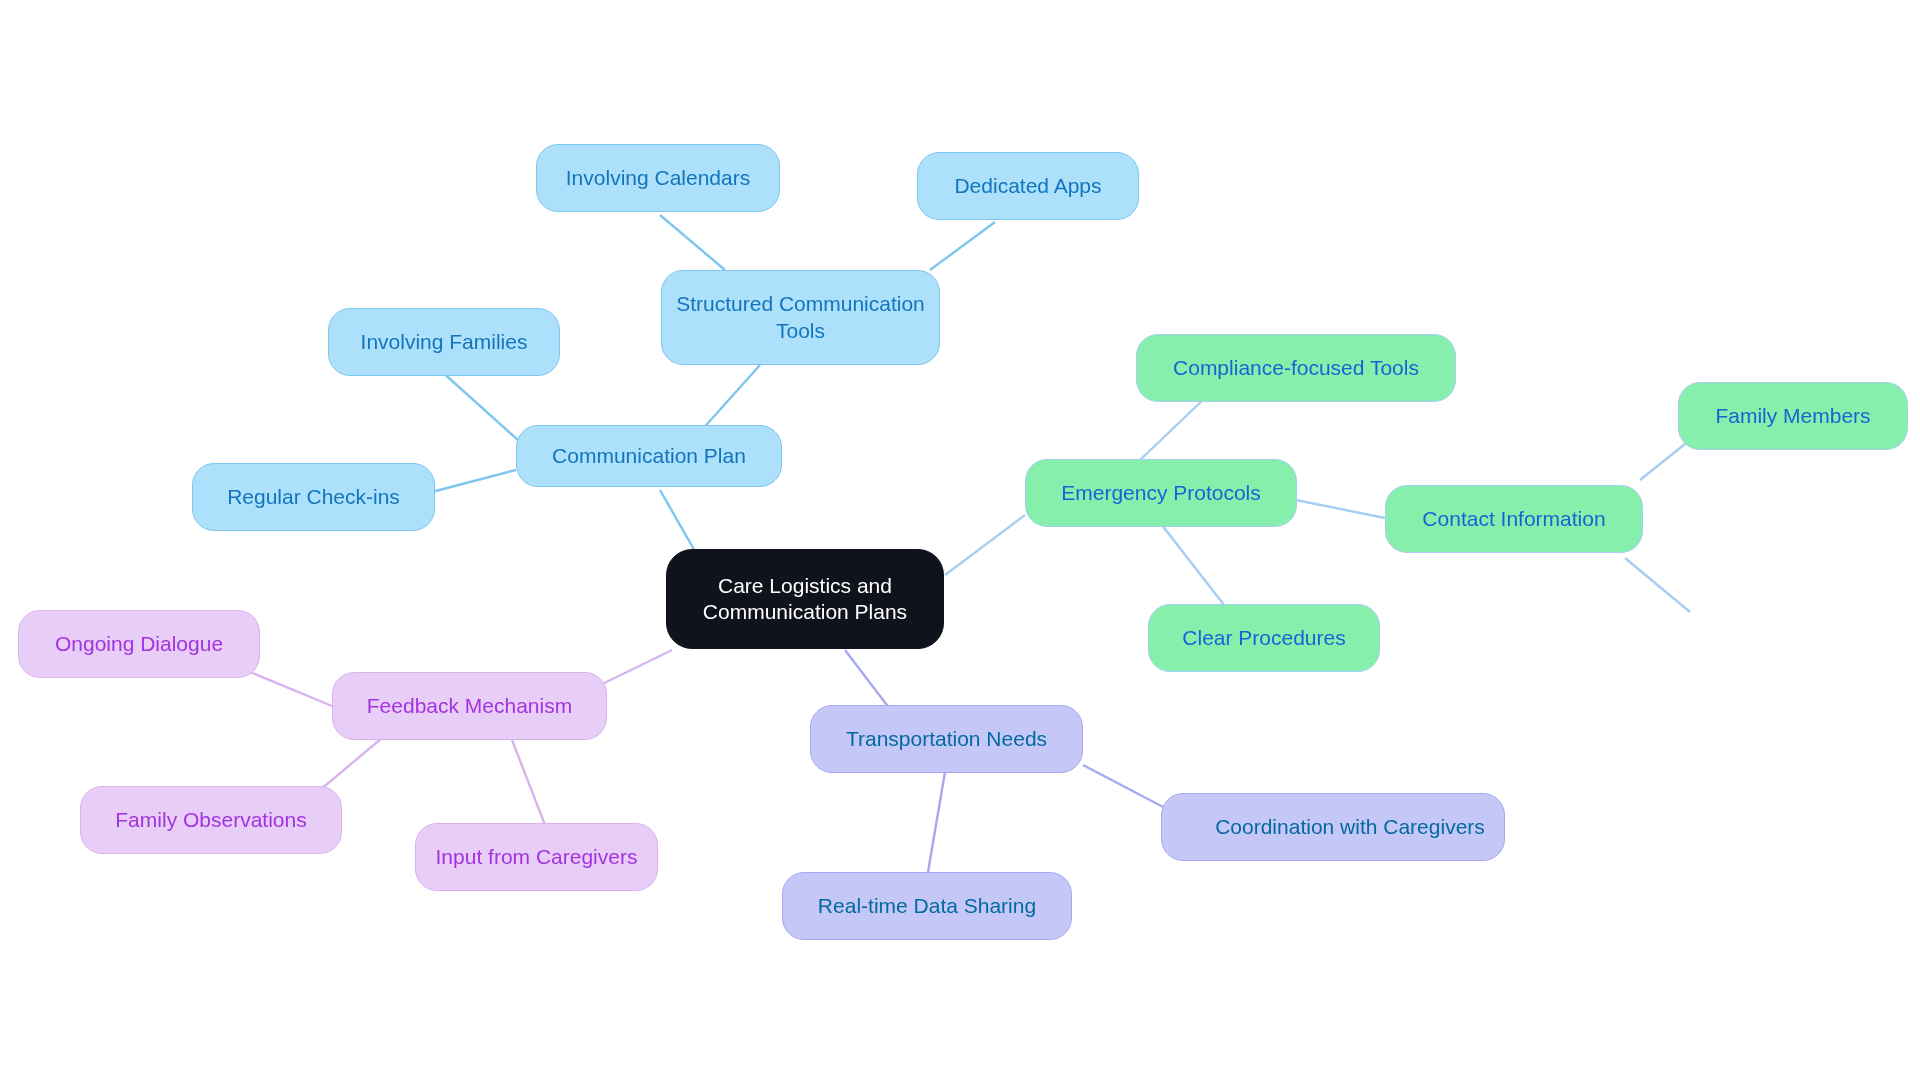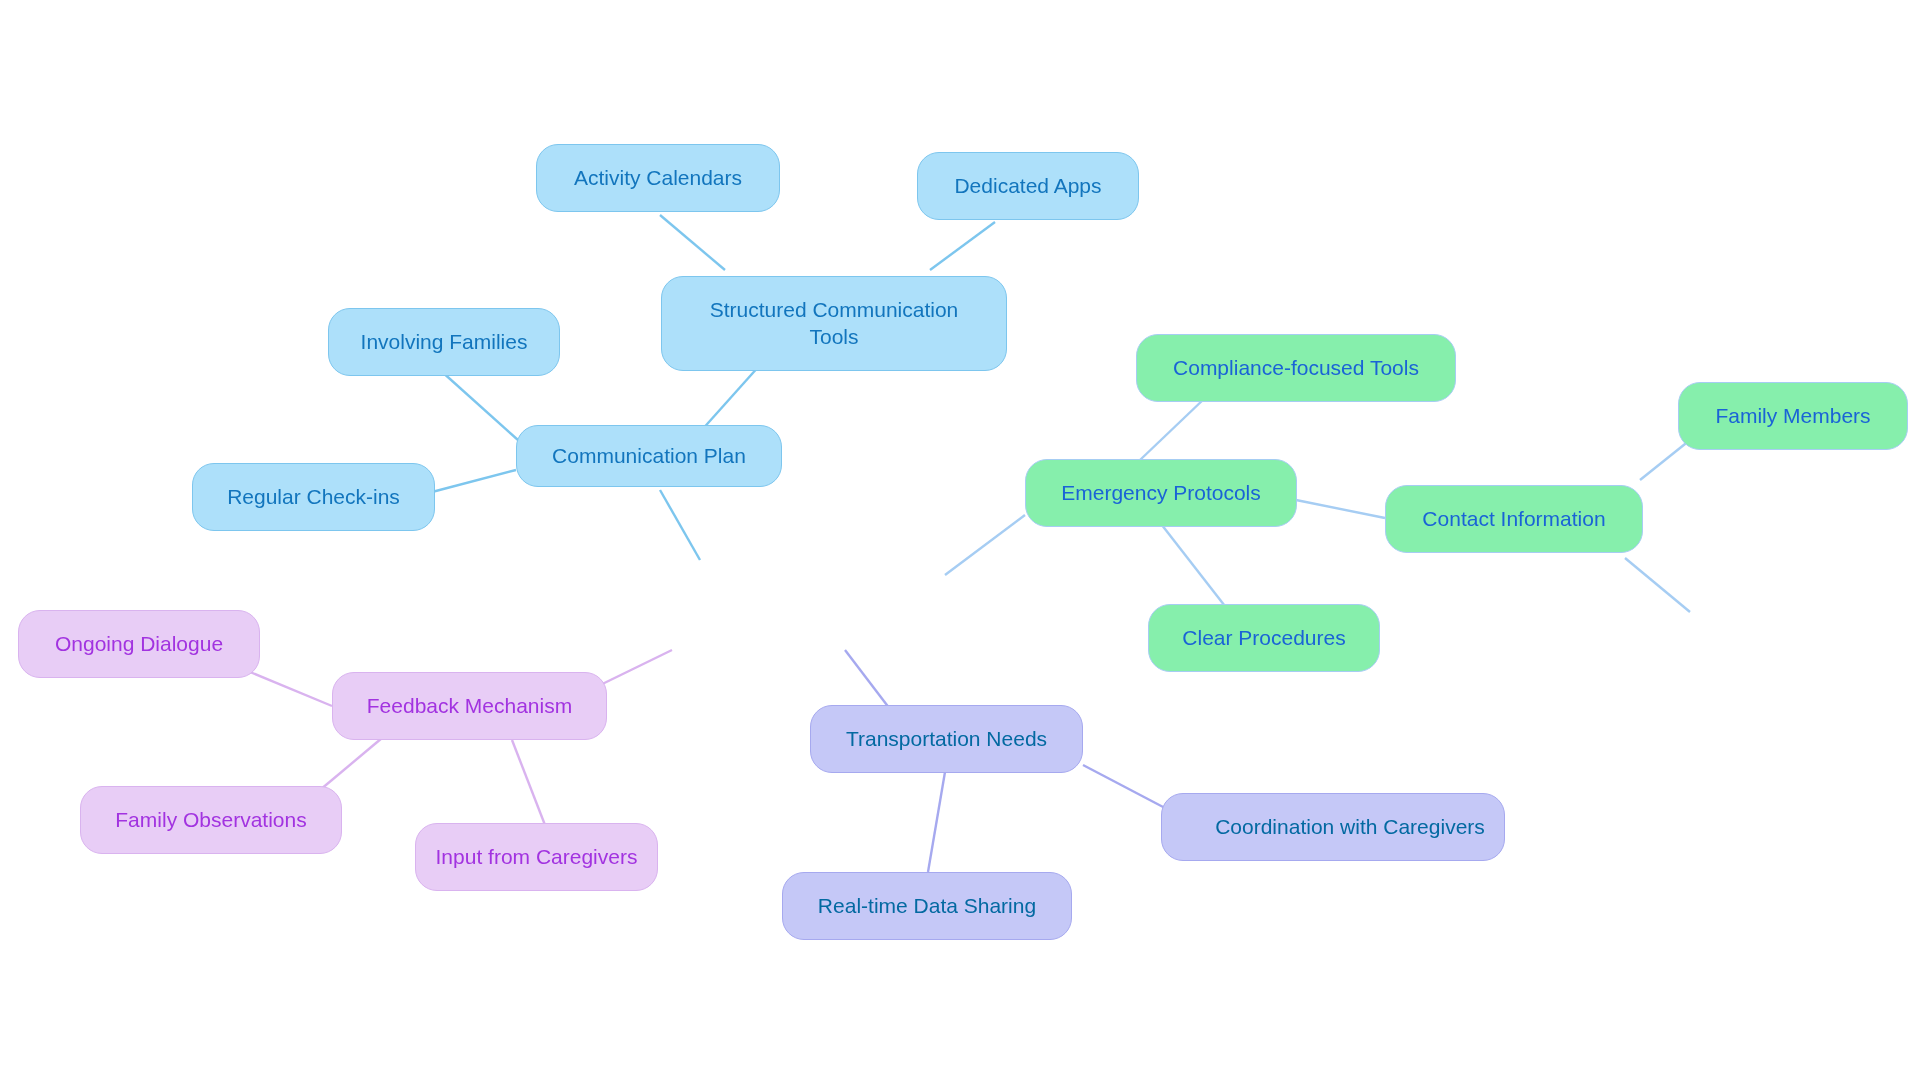--- a/index.html
+++ b/index.html
@@ -113,27 +113,29 @@
 
     <path d="M 672 650 L 590 690" stroke="#d9b3ef" stroke-width="2.4" fill="none"></path>
 
     <path d="M 332 706 L 250 672" stroke="#d9b3ef" stroke-width="2.4" fill="none"></path>
 
     <path d="M 382 738 L 320 790" stroke="#d9b3ef" stroke-width="2.4" fill="none"></path>
 
     <path d="M 512 740 L 545 825" stroke="#d9b3ef" stroke-width="2.4" fill="none"></path>
   </svg>
 
+  <div class="node node-root" style="left:666px; top:549px; width:278px; height:100px;">Care Logistics and
+Communication Plans</div>
 
   <div class="node node-blue" style="left:516px; top:425px; width:266px; height:62px;">Communication Plan</div>
 
-  <div class="node node-blue" style="left:661px; top:270px; width:346px; height:95px;margin-top:6px;">Structured Communication
+  <div class="node node-blue" style="left:661px; top:270px; width:279px; height:95px;">Structured Communication
 Tools</div>
 
-  <div class="node node-blue" style="left:536px; top:144px; width:244px; height:68px;">Activity Calendars</div>
+  <div class="node node-blue" style="left:536px; top:144px; width:244px; height:68px;">Involving Calendars</div>
 
   <div class="node node-blue" style="left:917px; top:152px; width:222px; height:68px;">Dedicated Apps</div>
 
   <div class="node node-blue" style="left:317px; top:308px; width:232px; height:68px;margin-left:11px;">Involving Families</div>
 
   <div class="node node-blue" style="left:192px; top:463px; width:243px; height:68px;">Regular Check-ins</div>
 
   <div class="node node-lightblue" style="left:1025px; top:459px; width:272px; height:68px;">Emergency Protocols</div>
 
   <div class="node node-lightblue" style="left:1136px; top:334px; width:320px; height:68px;">Compliance-focused Tools</div>

